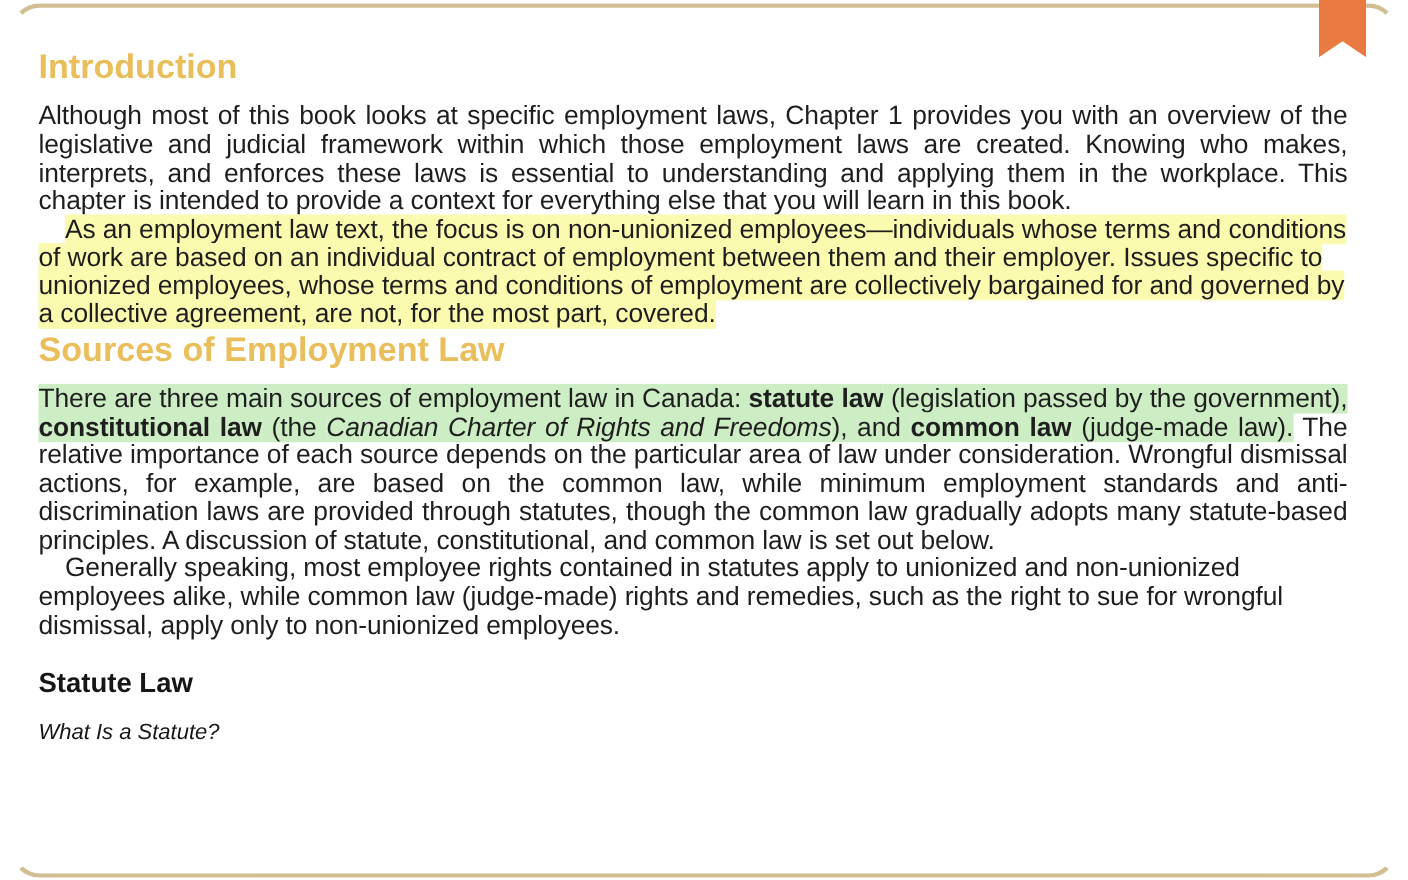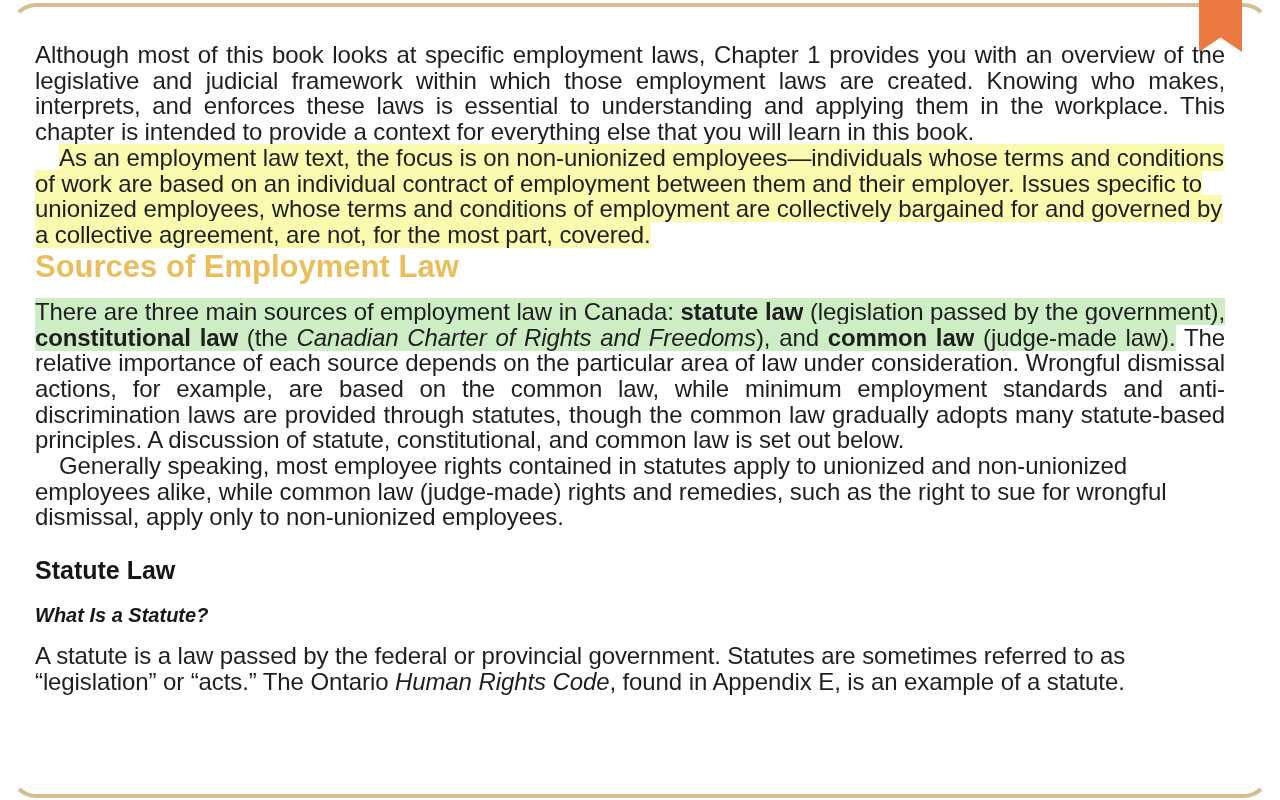--- a/index.html
+++ b/index.html
@@ -28,49 +28,49 @@
     cursor:pointer; z-index:5;
   }
   .content { padding:42px 55px 0 35px; }
   h1 {
     font-size:31px; font-weight:700; line-height:1.2;
     color:var(--heading-gold,#e9be5b);
     margin:0 0 14px 0;
   }
   h1.mt { }
   h2 { font-size:25px; font-weight:700; margin:26px 0 0 0; color:#161616; }
-  h3 { font-size:20px; font-weight:700; font-style:italic; margin:19px 0 0 0; color:#161616; }
+  h3 { font-size:20px; font-weight:400; font-style:italic; margin:19px 0 0 0; color:#161616; }
   p.body {
     font-size:24px; line-height:25.7px; letter-spacing:-0.1px;
   }
   .justify { text-align:justify; }
   .indent { text-indent:24px; }
   .spaced { margin-top:16px; }
   .hl-yellow { background:var(--highlight-yellow,#fafbae); }
   .hl-green  { background:var(--highlight-green,#cdeec5); }
   .seg-b { font-weight:700; }
   .seg-i { font-style:italic;margin-top:12px; }
 </style>
 </head>
 <body>
 
 <div class="frame-top"></div>
 <div class="frame-bottom"></div>
 <div class="bookmark" title=""></div>
 
 <div class="content">
+  <h1>Introduction</h1>
 
   <p class="body justify">Although most of this book looks at specific employment laws, Chapter 1 provides you with an overview of the legislative and judicial framework within which those employment laws are created. Knowing who makes, interprets, and enforces these laws is essential to understanding and applying them in the workplace. This chapter is intended to provide a context for everything else that you will learn in this book.</p>
 
   <p class="body indent"><span class="hl-yellow">As an employment law text, the focus is on non-unionized employees—individuals whose terms and conditions of work are based on an individual contract of employment between them and their employer. Issues specific to unionized employees, whose terms and conditions of employment are collectively bargained for and governed by a collective agreement, are not, for the most part, covered.</span></p>
 
   <h1 class="mt">Sources of Employment Law</h1>
 
   <p class="body justify"><span class="hl-green">There are three main sources of employment law in Canada: </span><span class="seg-b hl-green">statute law</span><span class="hl-green"> (legislation passed by the government), </span><span class="seg-b hl-green">constitutional law</span><span class="hl-green"> (the </span><span class="seg-i hl-green">Canadian Charter of Rights and Freedoms</span><span class="hl-green">), and </span><span class="seg-b hl-green">common law</span><span class="hl-green"> (judge-made law).</span><span> The relative importance of each source depends on the particular area of law under consideration. Wrongful dismissal actions, for example, are based on the common law, while minimum employment standards and anti-discrimination laws are provided through statutes, though the common law gradually adopts many statute-based principles. A discussion of statute, constitutional, and common law is set out below.</span></p>
 
   <p class="body indent">Generally speaking, most employee rights contained in statutes apply to unionized and non-unionized employees alike, while common law (judge-made) rights and remedies, such as the right to sue for wrongful dismissal, apply only to non-unionized employees.</p>
 
   <h2>Statute Law</h2>
 
   <h3>What Is a Statute?</h3>
 
-  <p class="body spaced"><span>A statute is a law passed by the federal or provincial government. Statutes are sometimes referred to as “legislation” or “acts.” The Ontario </span><span class="seg-i">Human Rights Code</span><span>, found in Appendix E, is an example of a statute.</span></p>
 </div>
 
 </body></html>

